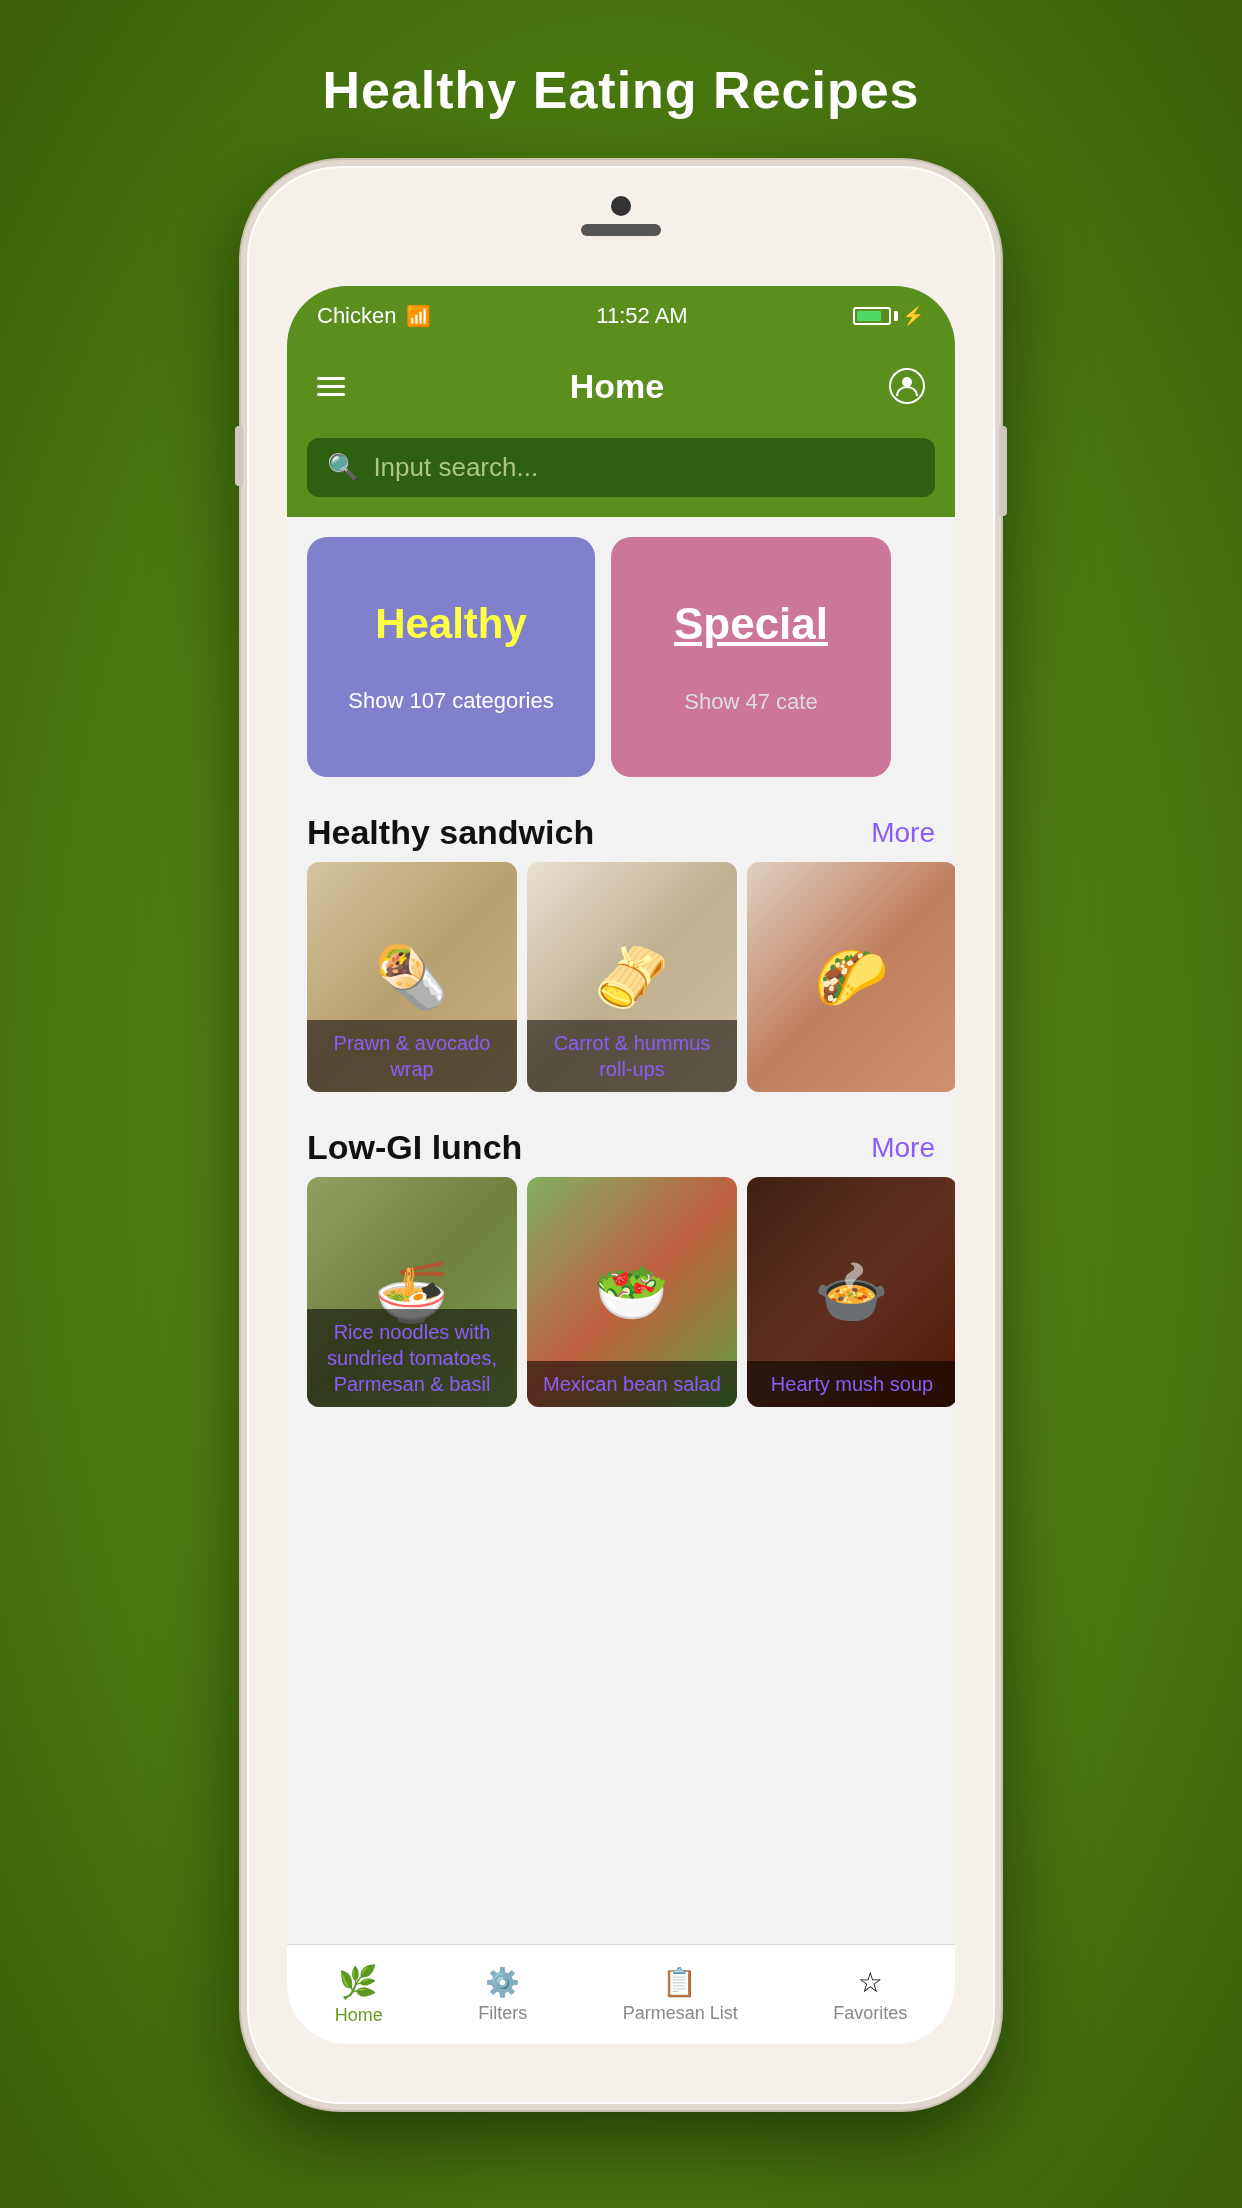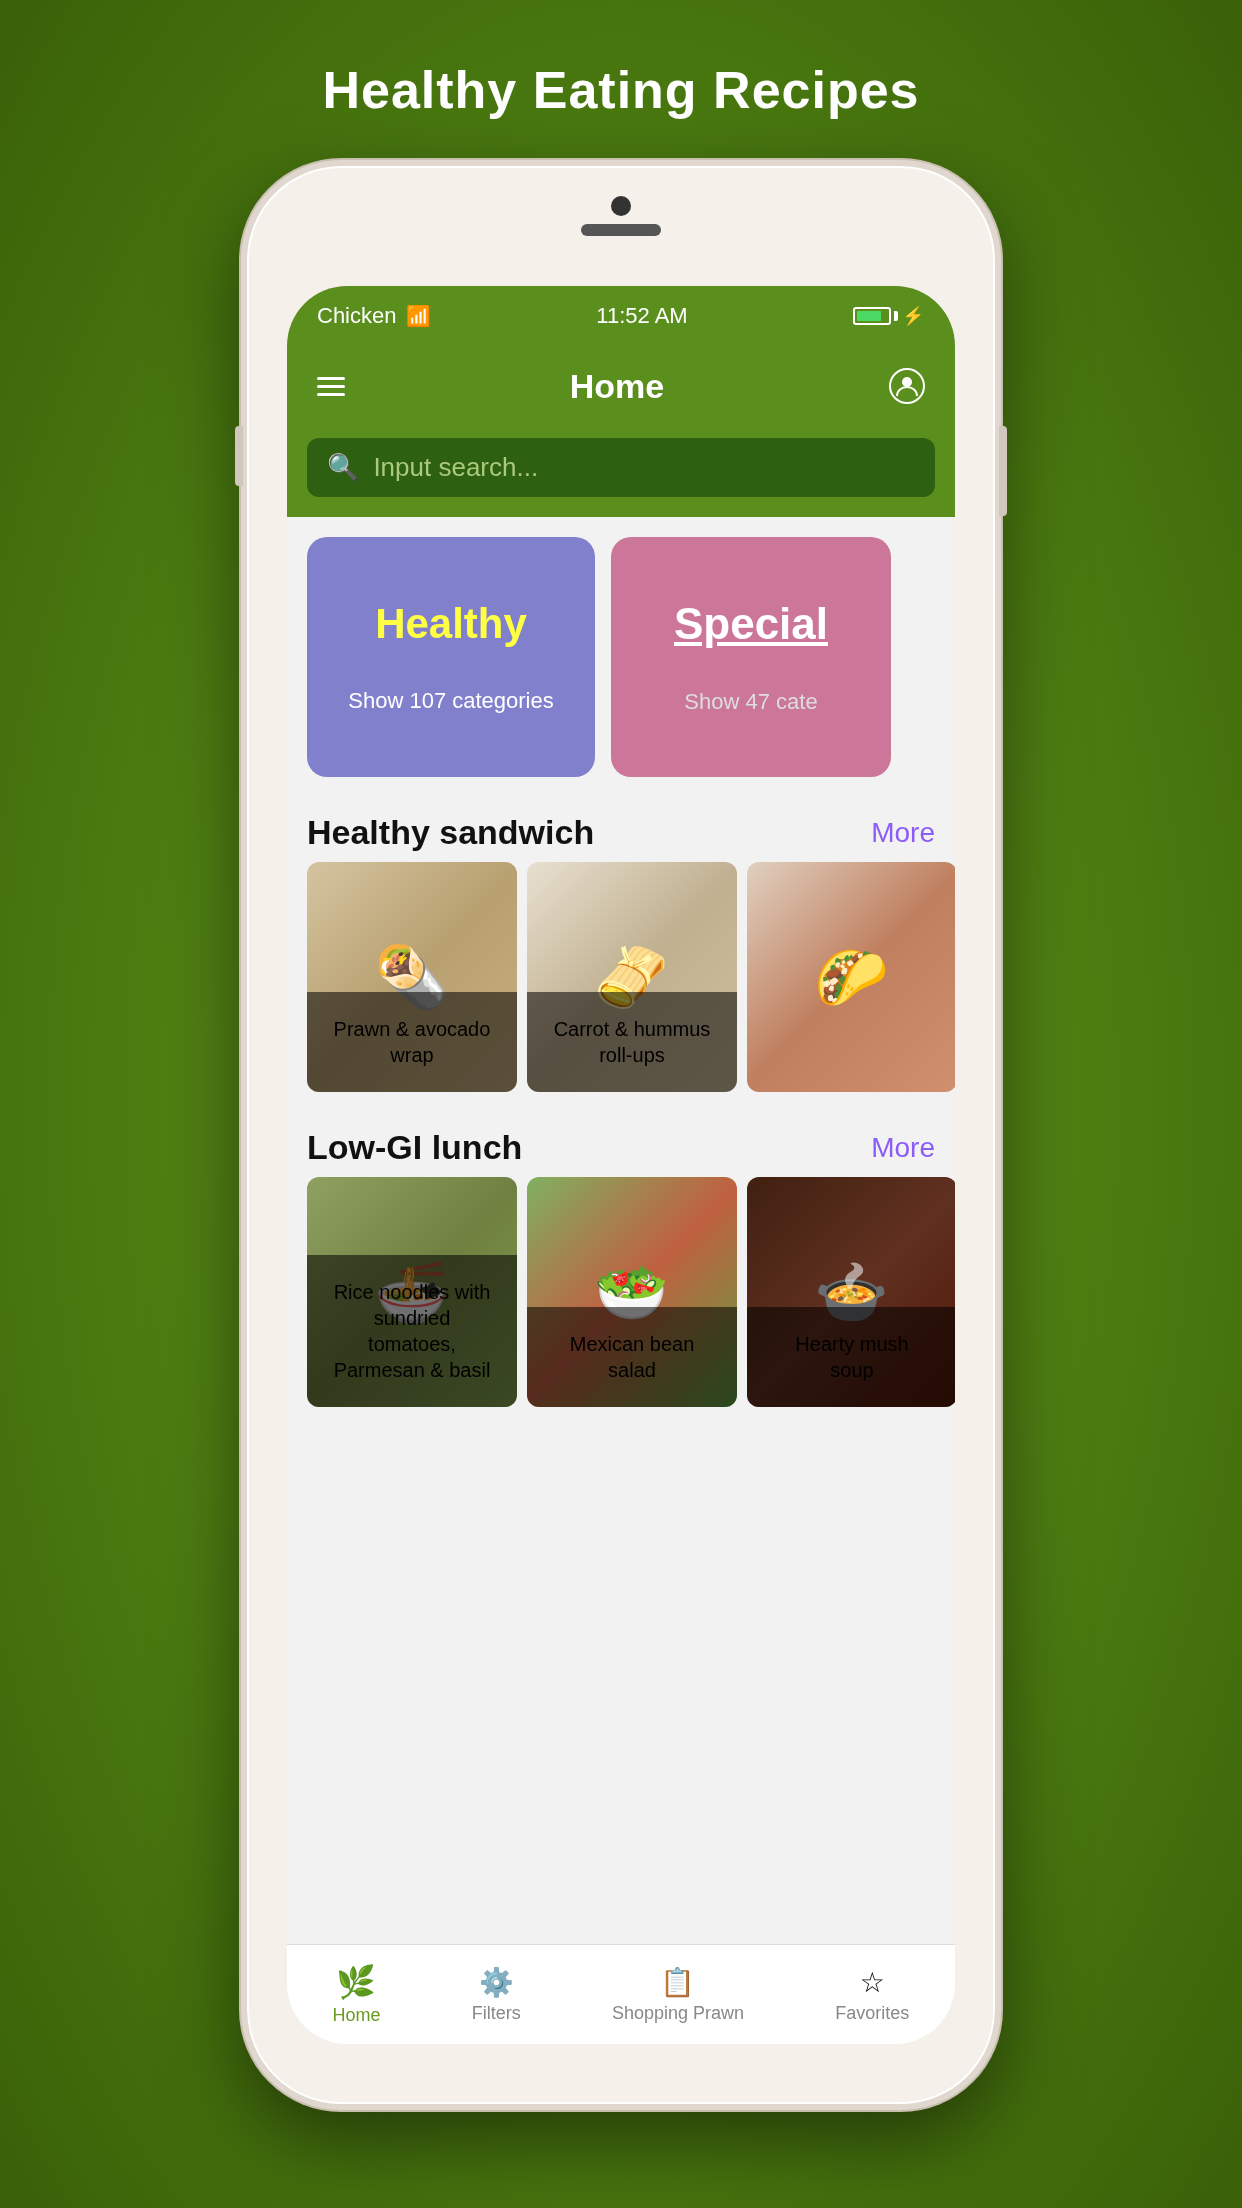--- a/index.html
+++ b/index.html
@@ -287,22 +287,22 @@
       overflow: hidden;
       flex-shrink: 0;
       position: relative;
     }
     .recipe-overlay {
       position: absolute;
       bottom: 0;
       left: 0;
       right: 0;
       background: rgba(0,0,0,0.55);
-      padding: 24px;
-      color: #000000;
+      padding: 10px;
+      color: #8b5cf6;
       font-size: 20px;
       font-weight: 500;
       text-align: center;
       line-height: 1.3;
     }
 
     
     .food-img {
       width: 100%;
       height: 100%;
@@ -461,21 +461,21 @@
         <div class="nav-item">
           <span class="nav-item-icon active">🌿</span>
           <span class="nav-item-label active">Home</span>
         </div>
         <div class="nav-item">
           <span class="nav-item-icon" style="font-size:28px;">⚙️</span>
           <span class="nav-item-label">Filters</span>
         </div>
         <div class="nav-item">
           <span class="nav-item-icon" style="font-size:28px;">📋</span>
-          <span class="nav-item-label">Shopping Prawn</span>
+          <span class="nav-item-label">Parmesan List</span>
         </div>
         <div class="nav-item">
           <span class="nav-item-icon" style="font-size:28px;">☆</span>
           <span class="nav-item-label">Favorites</span>
         </div>
       </div>
 
     </div>
   </div>
 </div>

